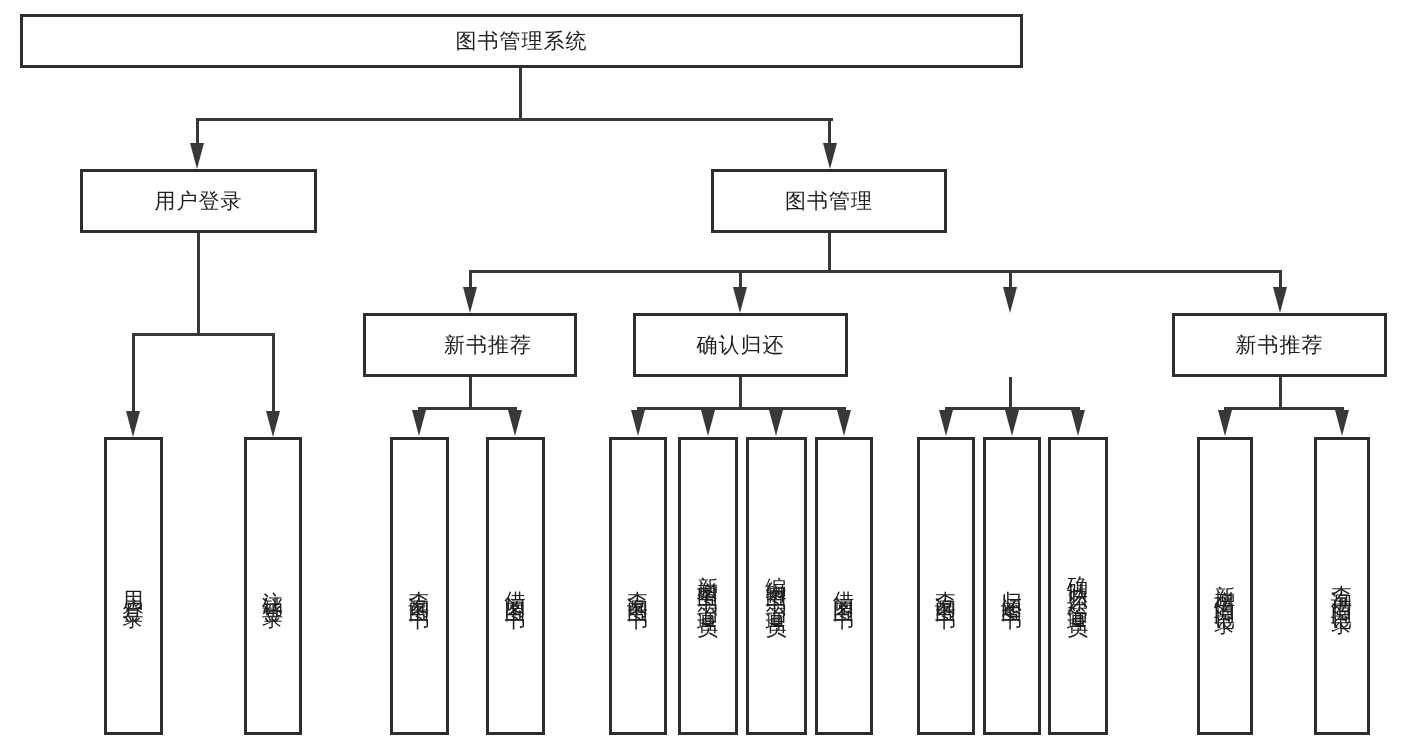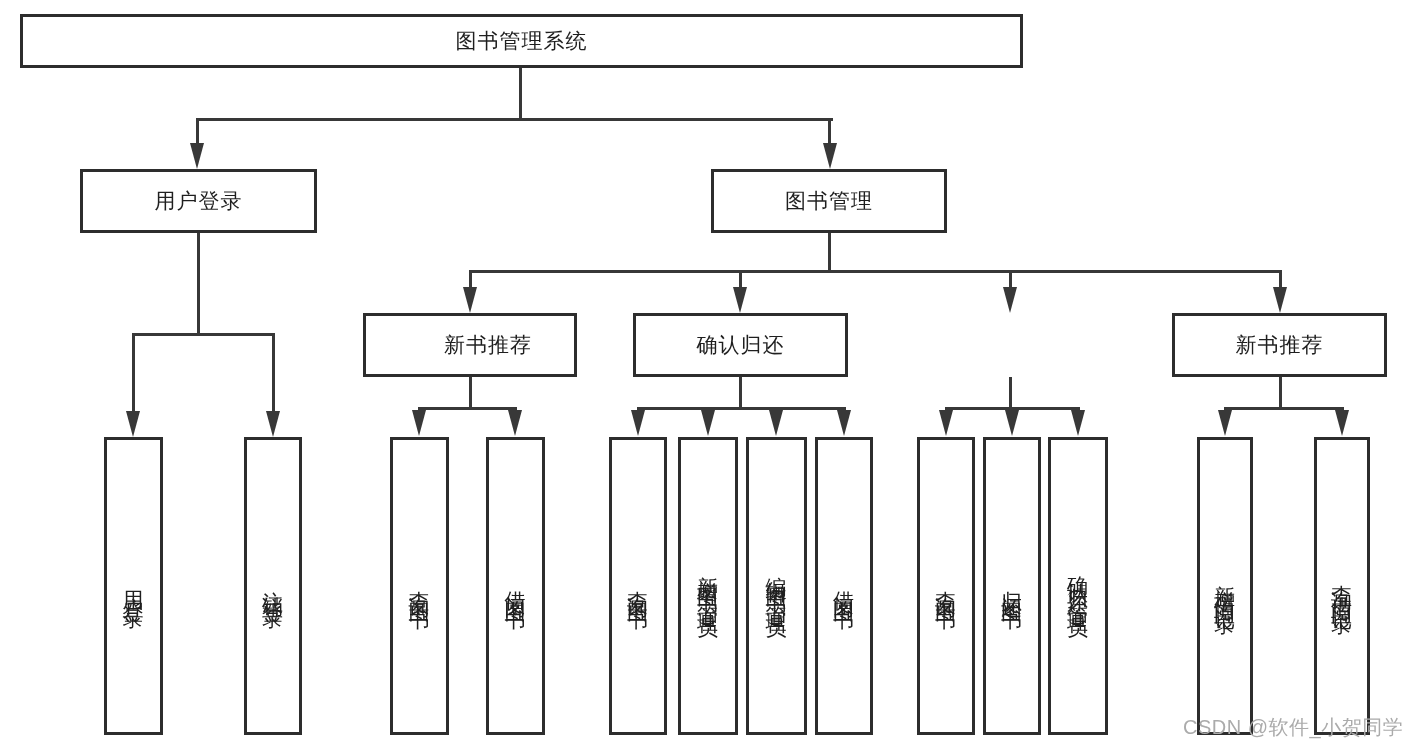--- a/index.html
+++ b/index.html
@@ -124,15 +124,14 @@
   <div class="box leaf" style="left:746px;top:437px;width:61px;height:298px;">编辑图书（管理员）</div>
   <div class="box leaf" style="left:815px;top:437px;width:58px;height:298px;">借阅图书</div>
 
   <div class="box leaf" style="left:917px;top:437px;width:58px;height:298px;">查询图书</div>
   <div class="box leaf" style="left:983px;top:437px;width:58px;height:298px;">归还图书</div>
   <div class="box leaf" style="left:1048px;top:437px;width:60px;height:298px;">确认归还（管理员）</div>
 
   <div class="box leaf" style="left:1197px;top:437px;width:56px;height:298px;">新增借阅记录</div>
   <div class="box leaf" style="left:1314px;top:437px;width:56px;height:298px;">查询借阅记录</div>
 
-  <div class="watermark">CSDN @软件_小贺同学</div>
 
 </div>
 
 </body></html>

